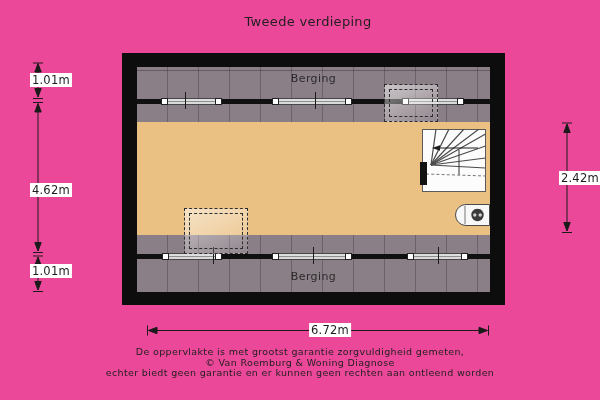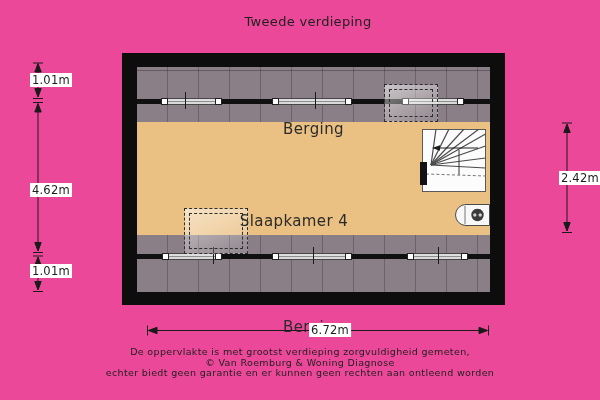--- a/index.html
+++ b/index.html
@@ -34,21 +34,21 @@
   .skylight{position:absolute;border:1.6px dashed #2e2e2e;
         background:linear-gradient(155deg,rgba(255,255,255,.55),rgba(255,255,255,.06));}
   .sky-inner{position:absolute;inset:4px;border:1.2px dashed #2e2e2e;}
   
   .stairs{position:absolute;left:285px;top:62px;width:64px;height:63px;}
   .newel{position:absolute;left:-2px;top:33px;width:7px;height:23px;background:#121212;}
   
   .mv{position:absolute;left:318px;top:137px;width:35px;height:22px;background:#f8f8f8;
       border:1px solid #4a4a4a;border-radius:11px 0 0 11px;box-sizing:border-box;}
   
-  .room-label{position:absolute;font-size:15px;color:#2b2b2b;letter-spacing:.4px;white-space:nowrap;margin-top:48px;}
+  .room-label{position:absolute;font-size:11px;color:#2b2b2b;letter-spacing:.4px;white-space:nowrap;}
   .rl-center{left:0;width:100%;text-align:center;}
   
   .dim-label{position:absolute;font-size:11.5px;color:#1c1c1c;background:#fff;
        padding:0 2px;white-space:nowrap;letter-spacing:.2px;margin-left:14px;}
   .dims{position:absolute;left:0;top:0;pointer-events:none;}
   
   .footer{position:absolute;left:0;top:347px;width:100%;text-align:center;
        font-size:9.5px;line-height:10.5px;letter-spacing:.35px;color:#1e1e1e;}
 </style>
 </head>
@@ -128,21 +128,20 @@
         <svg width="33" height="20" viewBox="0 0 33 20">
           <line x1="9" y1="1" x2="9" y2="19" stroke="#777" stroke-width="1"></line>
           <circle cx="21.5" cy="10" r="6.2" fill="#3a3a3a"></circle>
           <circle cx="18.8" cy="10" r="1.7" fill="#cfcfcf"></circle>
           <circle cx="24.2" cy="10" r="1.7" fill="#cfcfcf"></circle>
           <rect x="18" y="4.6" width="7" height="2" fill="#3a3a3a"></rect>
         </svg>
       </div>
 
       <div class="room-label rl-center" style="top:5px">Berging</div>
-      <div class="room-label" style="left:157px;top:97px;transform:translateX(-50%)">Slaapkamer 4</div>
       <div class="room-label rl-center" style="top:203px">Berging</div>
     </div>
   </div>
 
   <svg class="dims" width="600" height="400">
     <g stroke="#1a1a1a" stroke-width="1" fill="#1a1a1a">
 
       <line x1="33" y1="63" x2="43" y2="63"></line>
       <line x1="38" y1="64" x2="38" y2="96.5"></line>
       <polygon points="38,63.5 34.8,72 41.2,72"></polygon>
@@ -175,18 +174,18 @@
     </g>
   </svg>
 
   <div class="dim-label" style="left:16px;top:73px">1.01m</div>
   <div class="dim-label" style="left:16px;top:183px">4.62m</div>
   <div class="dim-label" style="left:16px;top:264px">1.01m</div>
   <div class="dim-label" style="left:545px;top:171px">2.42m</div>
   <div class="dim-label" style="left:316px;top:323px;transform:translateX(-50%)">6.72m</div>
 
   <div class="footer">
-    <div>De oppervlakte is met grootst verdieping zorgvuldigheid gemeten,</div>
+    <div>De oppervlakte is met grootst garantie zorgvuldigheid gemeten,</div>
     <div>© Van Roemburg &amp; Woning Diagnose</div>
     <div>echter biedt geen garantie en er kunnen geen rechten aan ontleend worden</div>
   </div>
 
 </div>
 
 </body></html>

